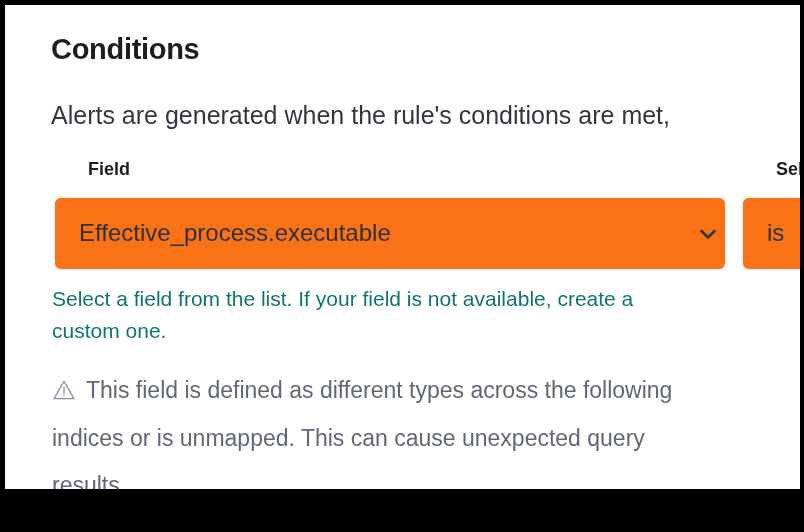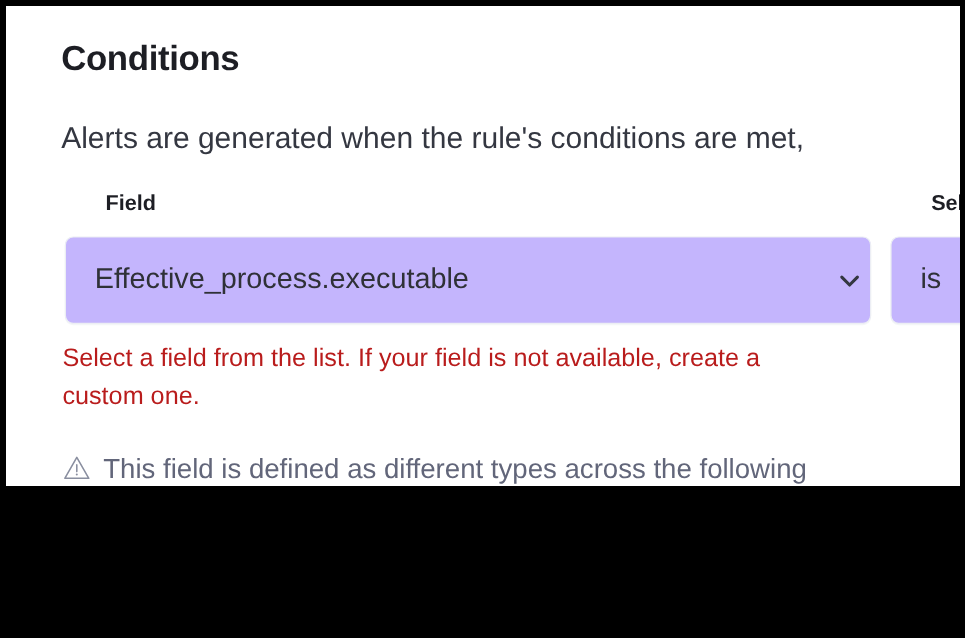--- a/index.html
+++ b/index.html
@@ -23,21 +23,21 @@
     background: #000000;
     box-sizing: border-box;
     overflow: hidden;
   }
 
   #panel {
     position: absolute;
     left: 5px;
     top: 5px;
     width: 795px;
-    height: 400px;
+    height: 484px;
     background: #ffffff;
     overflow: hidden;
     box-sizing: border-box;
   }
 
   
   #content {
     position: absolute;
     left: 0;
     top: 0;
@@ -76,21 +76,21 @@
     line-height: 1.4;
     white-space: nowrap;
     margin-left: 36px;
   }
   .label.field-label   { left: 47px;  top: 152px; }
   .label.op-label      { left: 735px; top: 152px; }
 
   .select {
     position: absolute;
     box-sizing: border-box;
-    background: #c4b5fd;
+    background: #f97316;
     border: 1px solid #eceef4;
     border-radius: 7px;
     box-shadow: 0 1px 0 0 rgba(152,162,179,0.10);
     display: flex;
     align-items: center;
     padding: 0 4px 0 24px;
   }
   .select.field-select {
     left: 49px;
     top: 192px;
@@ -123,21 +123,21 @@
   }
   .chevron svg { display: block; }
 
   .helper {
     position: absolute;
     left: 47px;
     top: 278px;
     width: 640px;
     font-size: 21px;
     font-weight: 400;
-    color: #b91c1c;
+    color: #0f766e;
     line-height: 1.52;
   }
 
   .warning {
     position: absolute;
     left: 47px;
     top: 362px;
     width: 660px;
     font-size: 23px;
     font-weight: 400;

